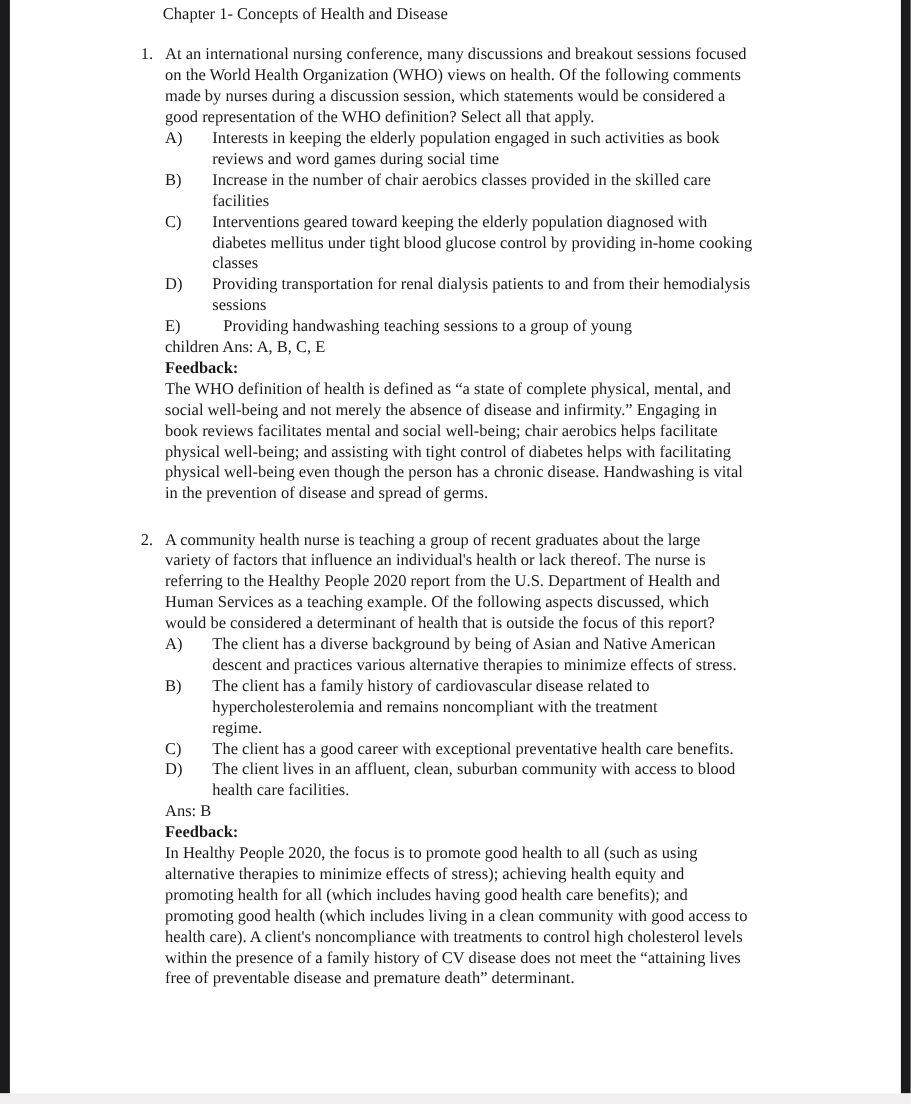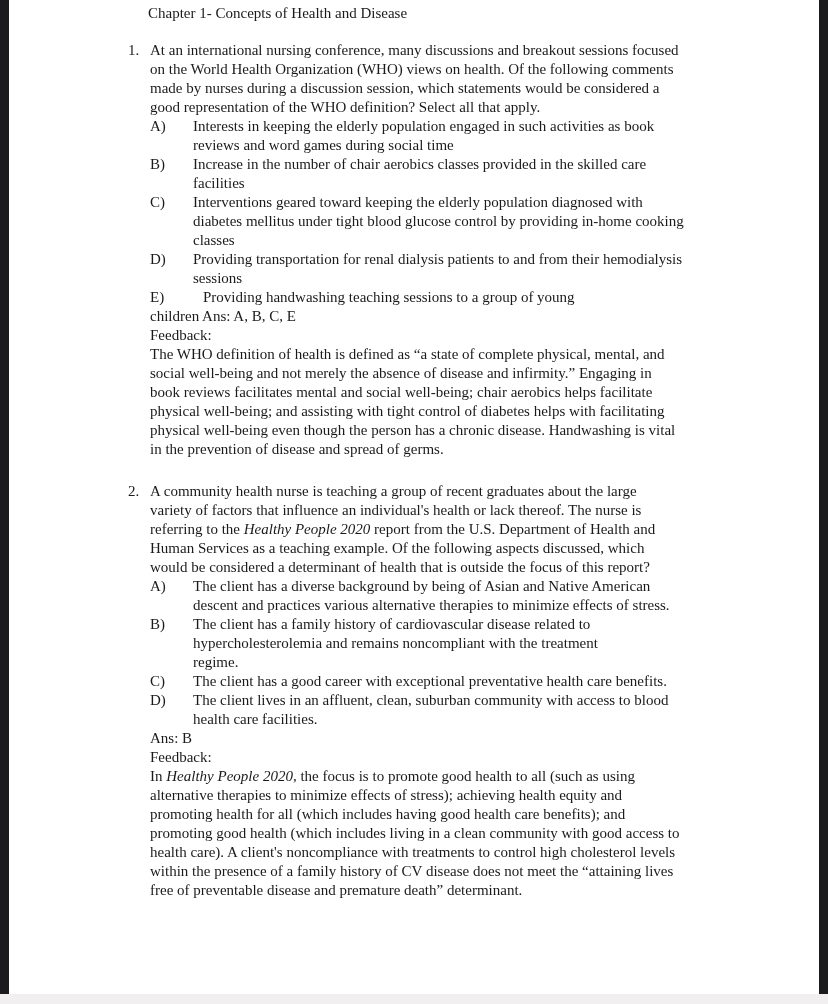--- a/index.html
+++ b/index.html
@@ -44,22 +44,22 @@
     width: 43px;
     white-space: pre-wrap;
   }
   .option-text { flex: 1; padding-right: 40px; white-space: pre-wrap; }
   .option-text.extra-indent { padding-left: 10px; }
   .margin-line {
     margin-left: 150px;
     padding-right: 40px;
     white-space: pre-wrap;
   }
-  .feedback-label { font-weight: normal; }
-  .italic { font-style: italic; }
+  .feedback-label { font-weight: bold; }
+  .italic { }
 </style>
 </head>
 <body>
 
 <div>
   <div class="edge edge-left"></div>
   <div class="edge edge-right"></div>
   <div class="bottom-strip"></div>
 
   <div class="content">

